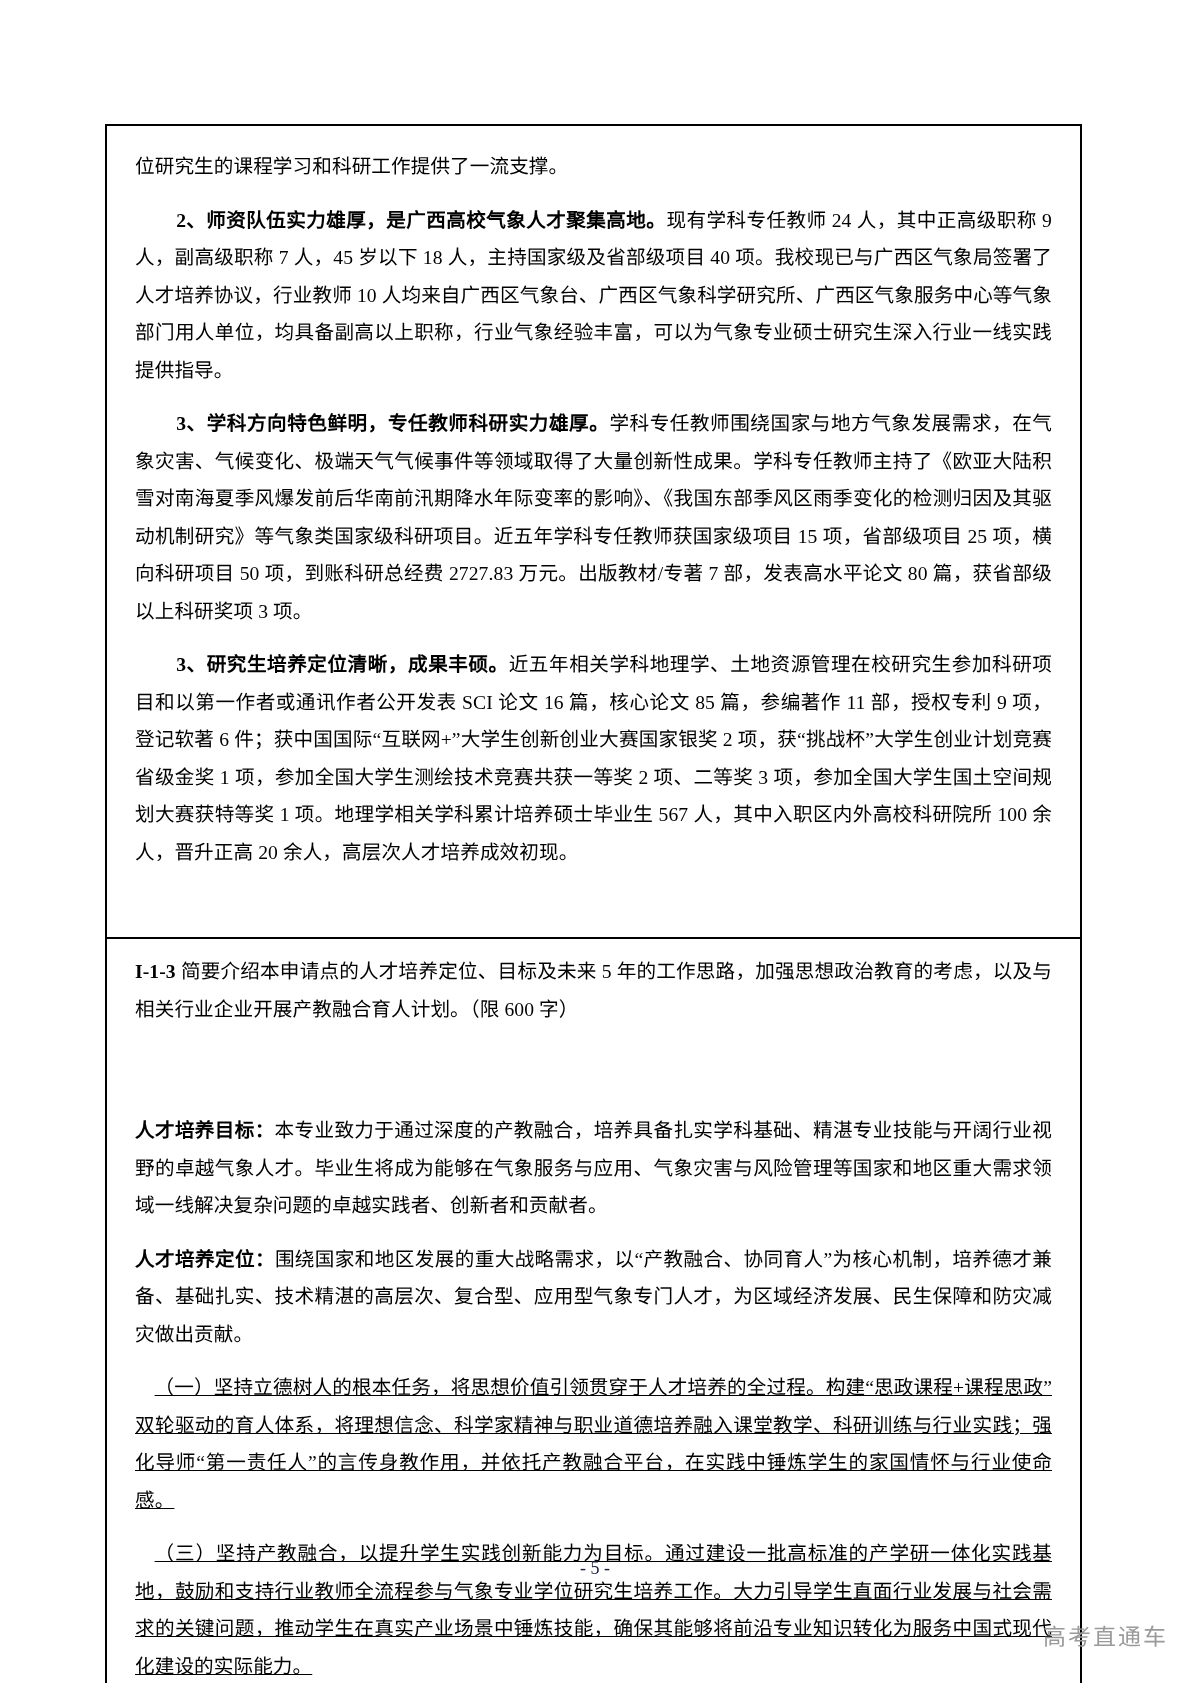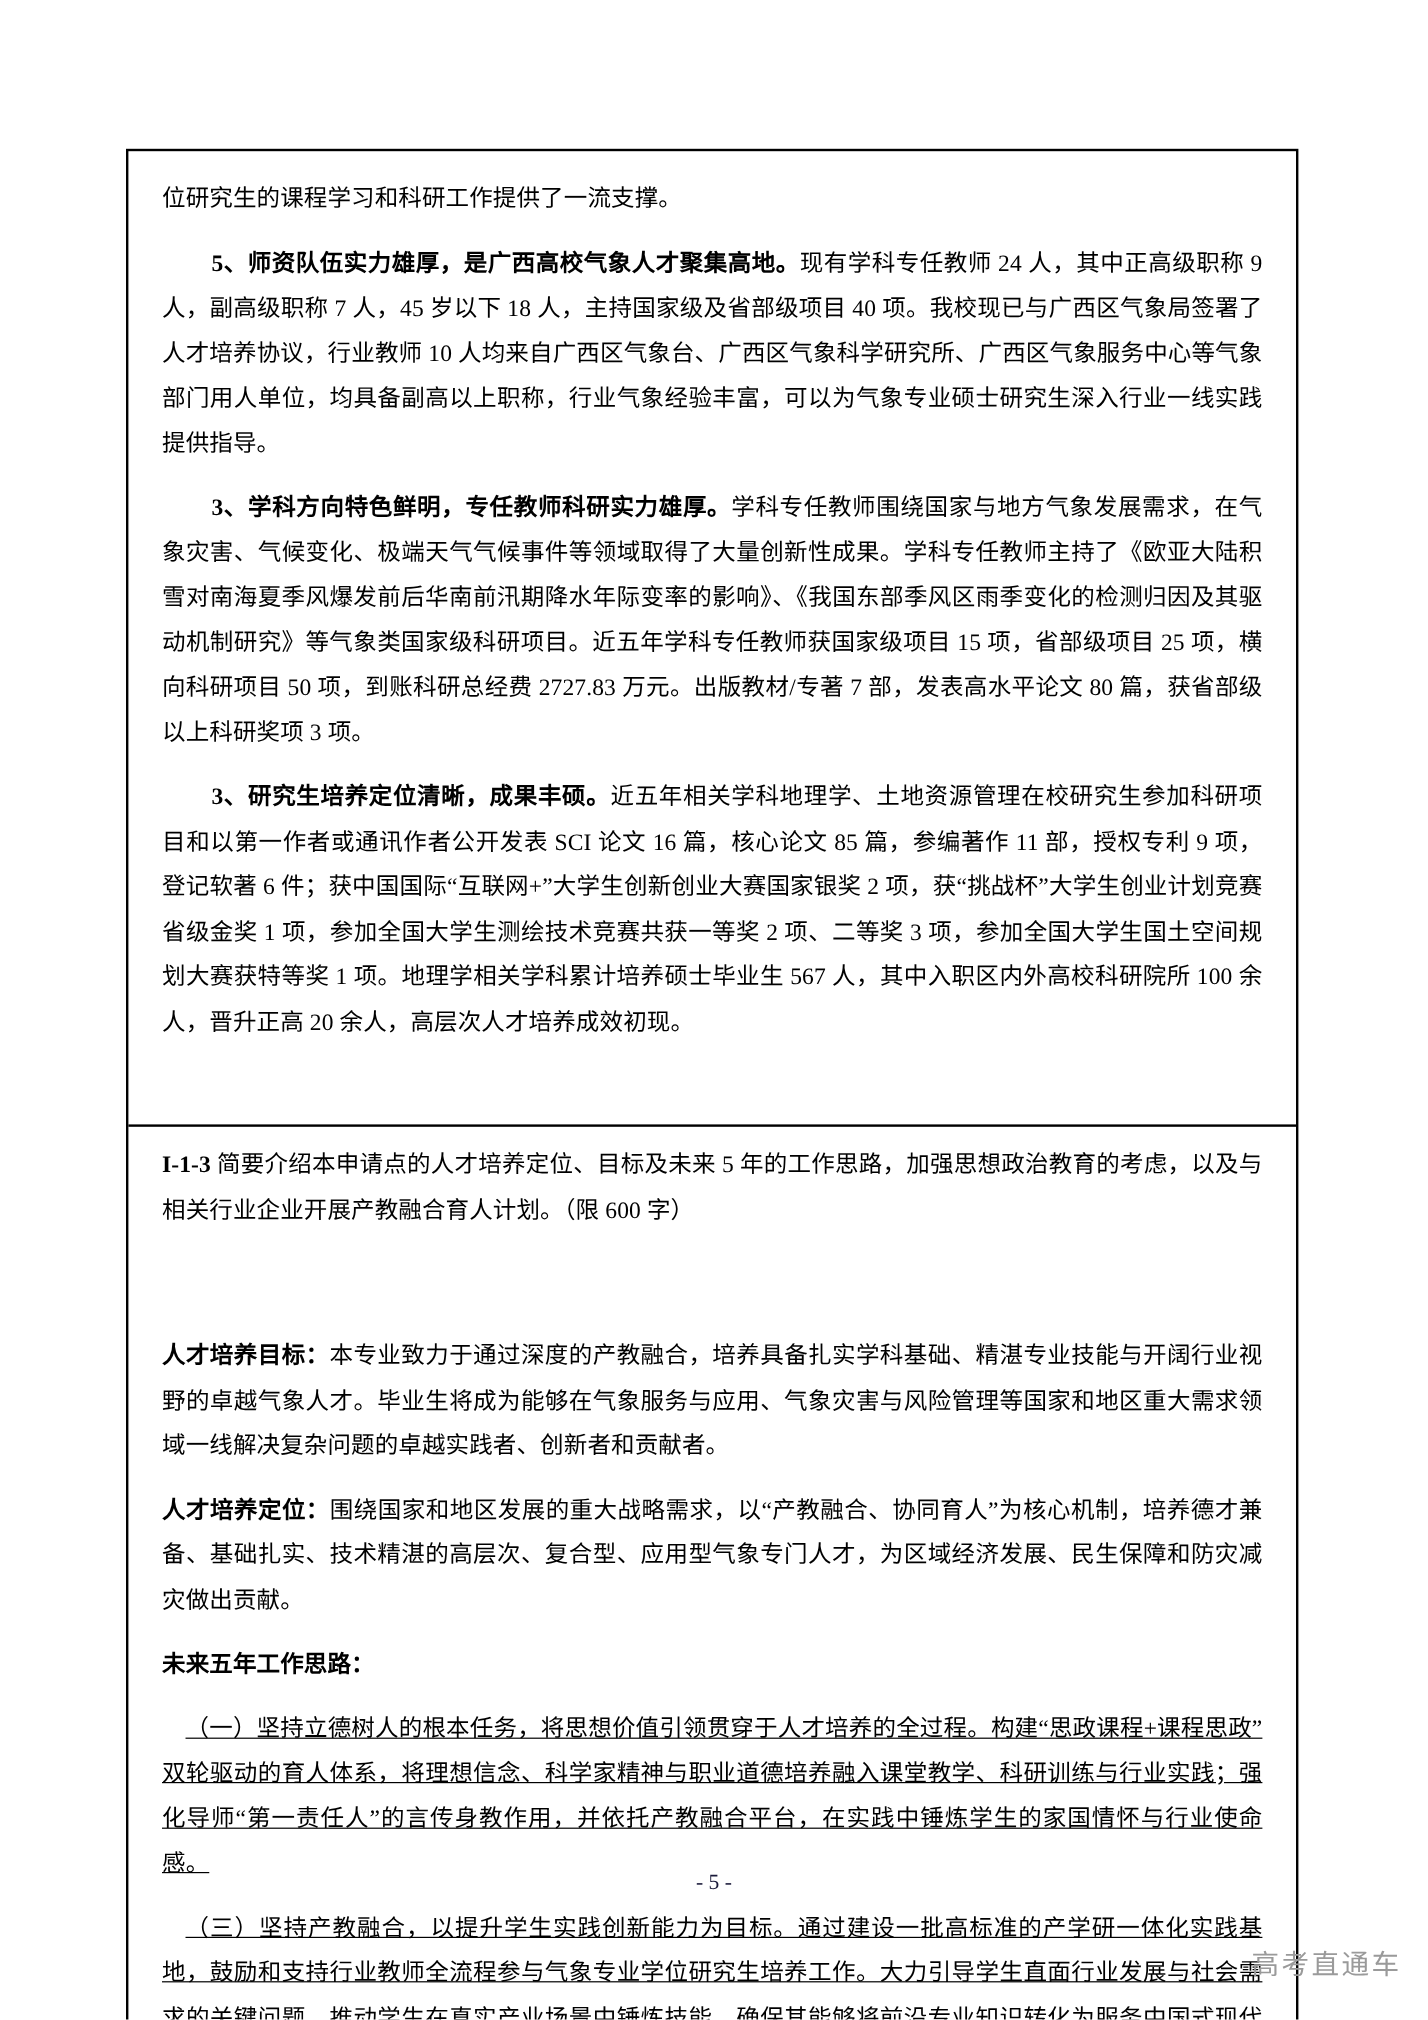--- a/index.html
+++ b/index.html
@@ -110,40 +110,39 @@
 <body>
 
 <div id="page-sheet">
 
   <div id="form-table">
 
     <div class="table-cell">
 
       <p class="para">位研究生的课程学习和科研工作提供了一流支撑。</p>
 
-      <p class="para indent"><b>5、师资队伍实力雄厚，是广西高校气象人才聚集高地。</b><span>现有学科专任教师 24 人，其中正高级职称 9 人，副高级职称 7 人，45 岁以下 18 人，主持国家级及省部级项目 40 项。我校现已与广西区气象局签署了人才培养协议，行业教师 10 人均来自广西区气象台、广西区气象科学研究所、广西区气象服务中心等气象部门用人单位，均具备副高以上职称，行业气象经验丰富，可以为气象专业硕士研究生深入行业一线实践提供指导。</span></p>
+      <p class="para indent"><b>2、师资队伍实力雄厚，是广西高校气象人才聚集高地。</b><span>现有学科专任教师 24 人，其中正高级职称 9 人，副高级职称 7 人，45 岁以下 18 人，主持国家级及省部级项目 40 项。我校现已与广西区气象局签署了人才培养协议，行业教师 10 人均来自广西区气象台、广西区气象科学研究所、广西区气象服务中心等气象部门用人单位，均具备副高以上职称，行业气象经验丰富，可以为气象专业硕士研究生深入行业一线实践提供指导。</span></p>
 
       <p class="para indent"><b>3、学科方向特色鲜明，专任教师科研实力雄厚。</b><span>学科专任教师围绕国家与地方气象发展需求，在气象灾害、气候变化、极端天气气候事件等领域取得了大量创新性成果。学科专任教师主持了《欧亚大陆积雪对南海夏季风爆发前后华南前汛期降水年际变率的影响》、《我国东部季风区雨季变化的检测归因及其驱动机制研究》等气象类国家级科研项目。近五年学科专任教师获国家级项目 15 项，省部级项目 25 项，横向科研项目 50 项，到账科研总经费 2727.83 万元。出版教材/专著 7 部，发表高水平论文 80 篇，获省部级以上科研奖项 3 项。</span></p>
 
       <p class="para indent"><b>3、研究生培养定位清晰，成果丰硕。</b><span>近五年相关学科地理学、土地资源管理在校研究生参加科研项目和以第一作者或通讯作者公开发表 SCI 论文 16 篇，核心论文 85 篇，参编著作 11 部，授权专利 9 项，登记软著 6 件；获中国国际“互联网+”大学生创新创业大赛国家银奖 2 项，获“挑战杯”大学生创业计划竞赛省级金奖 1 项，参加全国大学生测绘技术竞赛共获一等奖 2 项、二等奖 3 项，参加全国大学生国土空间规划大赛获特等奖 1 项。地理学相关学科累计培养硕士毕业生 567 人，其中入职区内外高校科研院所 100 余人，晋升正高 20 余人，高层次人才培养成效初现。</span></p>
 
       <div class="spacer-mid"></div>
     </div>
 
     <div class="table-cell">
 
       <p class="para gap-before-sm"><b>I-1-3</b><span>&nbsp;</span><span>简要介绍本申请点的人才培养定位、目标及未来 5 年的工作思路，加强思想政治教育的考虑，以及与相关行业企业开展产教融合育人计划。（限 600 字）</span></p>
 
       <div class="spacer-tall"></div>
 
       <p class="para"><b>人才培养目标：</b><span>本专业致力于通过深度的产教融合，培养具备扎实学科基础、精湛专业技能与开阔行业视野的卓越气象人才。毕业生将成为能够在气象服务与应用、气象灾害与风险管理等国家和地区重大需求领域一线解决复杂问题的卓越实践者、创新者和贡献者。</span></p>
 
       <p class="para"><b>人才培养定位：</b><span>围绕国家和地区发展的重大战略需求，以“产教融合、协同育人”为核心机制，培养德才兼备、基础扎实、技术精湛的高层次、复合型、应用型气象专门人才，为区域经济发展、民生保障和防灾减灾做出贡献。</span></p>
 
-      <p class="para"><b>未来五年工作思路：</b></p>
 
       <p class="para indent-1">（一）坚持立德树人的根本任务，将思想价值引领贯穿于人才培养的全过程。构建“思政课程+课程思政”双轮驱动的育人体系，将理想信念、科学家精神与职业道德培养融入课堂教学、科研训练与行业实践；强化导师“第一责任人”的言传身教作用，并依托产教融合平台，在实践中锤炼学生的家国情怀与行业使命感。</p>
 
 
       <p class="para indent-1">（三）坚持产教融合，以提升学生实践创新能力为目标。通过建设一批高标准的产学研一体化实践基地，鼓励和支持行业教师全流程参与气象专业学位研究生培养工作。大力引导学生直面行业发展与社会需求的关键问题，推动学生在真实产业场景中锤炼技能，确保其能够将前沿专业知识转化为服务中国式现代化建设的实际能力。</p>
 
 
       <div class="spacer-xtall"></div>
     </div>
 

